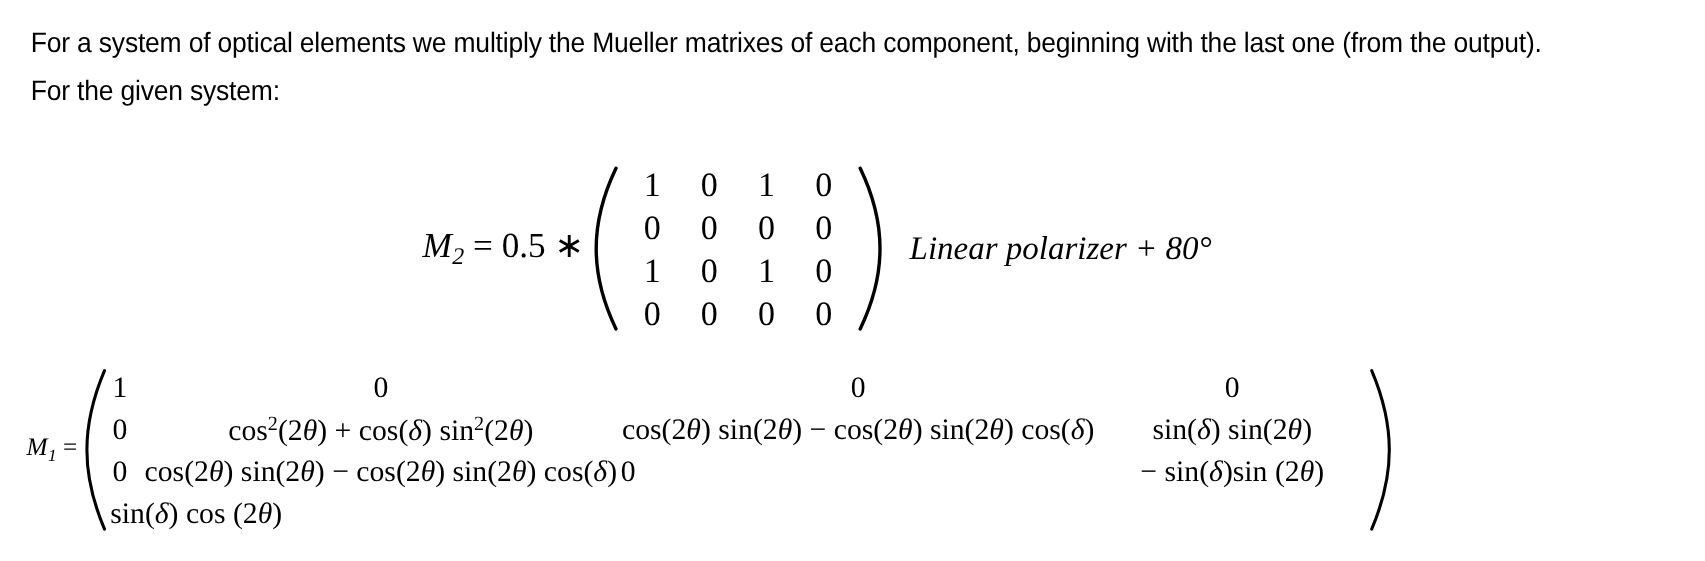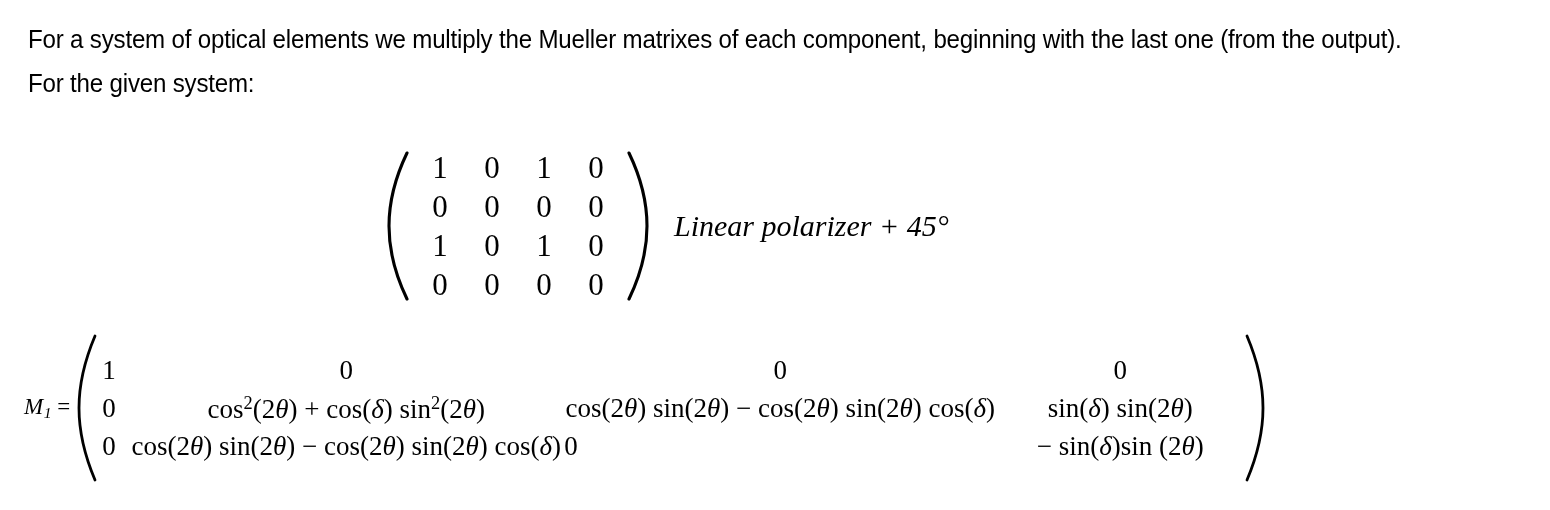--- a/index.html
+++ b/index.html
@@ -131,20 +131,21 @@
 
   .nowrap { white-space: nowrap; }
 </style>
 </head>
 <body>
 
 <div class="intro">For a system of optical elements we multiply the Mueller matrixes of each component, beginning with the last one (from the output).  For the given system:</div>
 
 <div id="m2-block">
 
+  <div id="m2-label" class="math"><span class="mi">M</span><span class="sub">2</span><span> = 0.5 ∗</span></div>
 
   <span class="paren">
     <svg width="26" height="152" viewBox="0 0 26 152" aria-hidden="true">
       <path d="M23 3 C10 30, 5 55, 5 76 C5 97, 10 122, 23 149" fill="none" stroke="#000" stroke-width="3.1" stroke-linecap="round"></path>
     </svg>
   </span>
 
   <div id="m2-grid" class="math">
     <span>1</span>
     <span>0</span>
@@ -166,21 +167,21 @@
     <span>0</span>
     <span>0</span>
   </div>
 
   <span class="paren">
     <svg width="26" height="152" viewBox="0 0 26 152" aria-hidden="true">
       <path d="M3 3 C16 30, 21 55, 21 76 C21 97, 16 122, 3 149" fill="none" stroke="#000" stroke-width="3.1" stroke-linecap="round"></path>
     </svg>
   </span>
 
-  <div id="m2-caption" class="math">Linear polarizer + 45°</div>
+  <div id="m2-caption" class="math">Linear polarizer + 80°</div>
 </div>
 
 <div id="m1-block">
 
   <div id="m1-label" class="math"><span class="mi">M</span><span class="sub">1</span><span> =</span></div>
 
   <span class="paren">
     <svg width="24" height="150" viewBox="0 0 24 150" aria-hidden="true">
       <path d="M21 3 C10 29, 5 53, 5 75 C5 97, 10 121, 21 147" fill="none" stroke="#000" stroke-width="2.8" stroke-linecap="round"></path>
     </svg>
@@ -195,20 +196,21 @@
     <div class="c0 nowrap">0</div>
     <div class="c1 nowrap">cos<span class="sup">2</span>(2<span class="gk">θ</span>) + cos(<span class="gk">δ</span>) sin<span class="sup">2</span>(2<span class="gk">θ</span>)</div>
     <div class="c2 nowrap">cos(2<span class="gk">θ</span>) sin(2<span class="gk">θ</span>) − cos(2<span class="gk">θ</span>) sin(2<span class="gk">θ</span>) cos(<span class="gk">δ</span>)</div>
     <div class="c3 nowrap">sin(<span class="gk">δ</span>) sin(2<span class="gk">θ</span>)</div>
 
     <div class="c0 nowrap">0</div>
     <div class="c1 nowrap">cos(2<span class="gk">θ</span>) sin(2<span class="gk">θ</span>) − cos(2<span class="gk">θ</span>) sin(2<span class="gk">θ</span>) cos(<span class="gk">δ</span>)</div>
 
     <div class="c0 nowrap">0</div>
     <div class="c1 nowrap">− sin(<span class="gk">δ</span>)sin (2<span class="gk">θ</span>)</div>
+    <div class="c2 nowrap">sin(<span class="gk">δ</span>) cos (2<span class="gk">θ</span>)</div>
   </div>
 
   <span class="paren">
     <svg width="24" height="150" viewBox="0 0 24 150" aria-hidden="true">
       <path d="M3 3 C14 29, 19 53, 19 75 C19 97, 14 121, 3 147" fill="none" stroke="#000" stroke-width="2.8" stroke-linecap="round"></path>
     </svg>
   </span>
 </div>
 
 </body></html>

